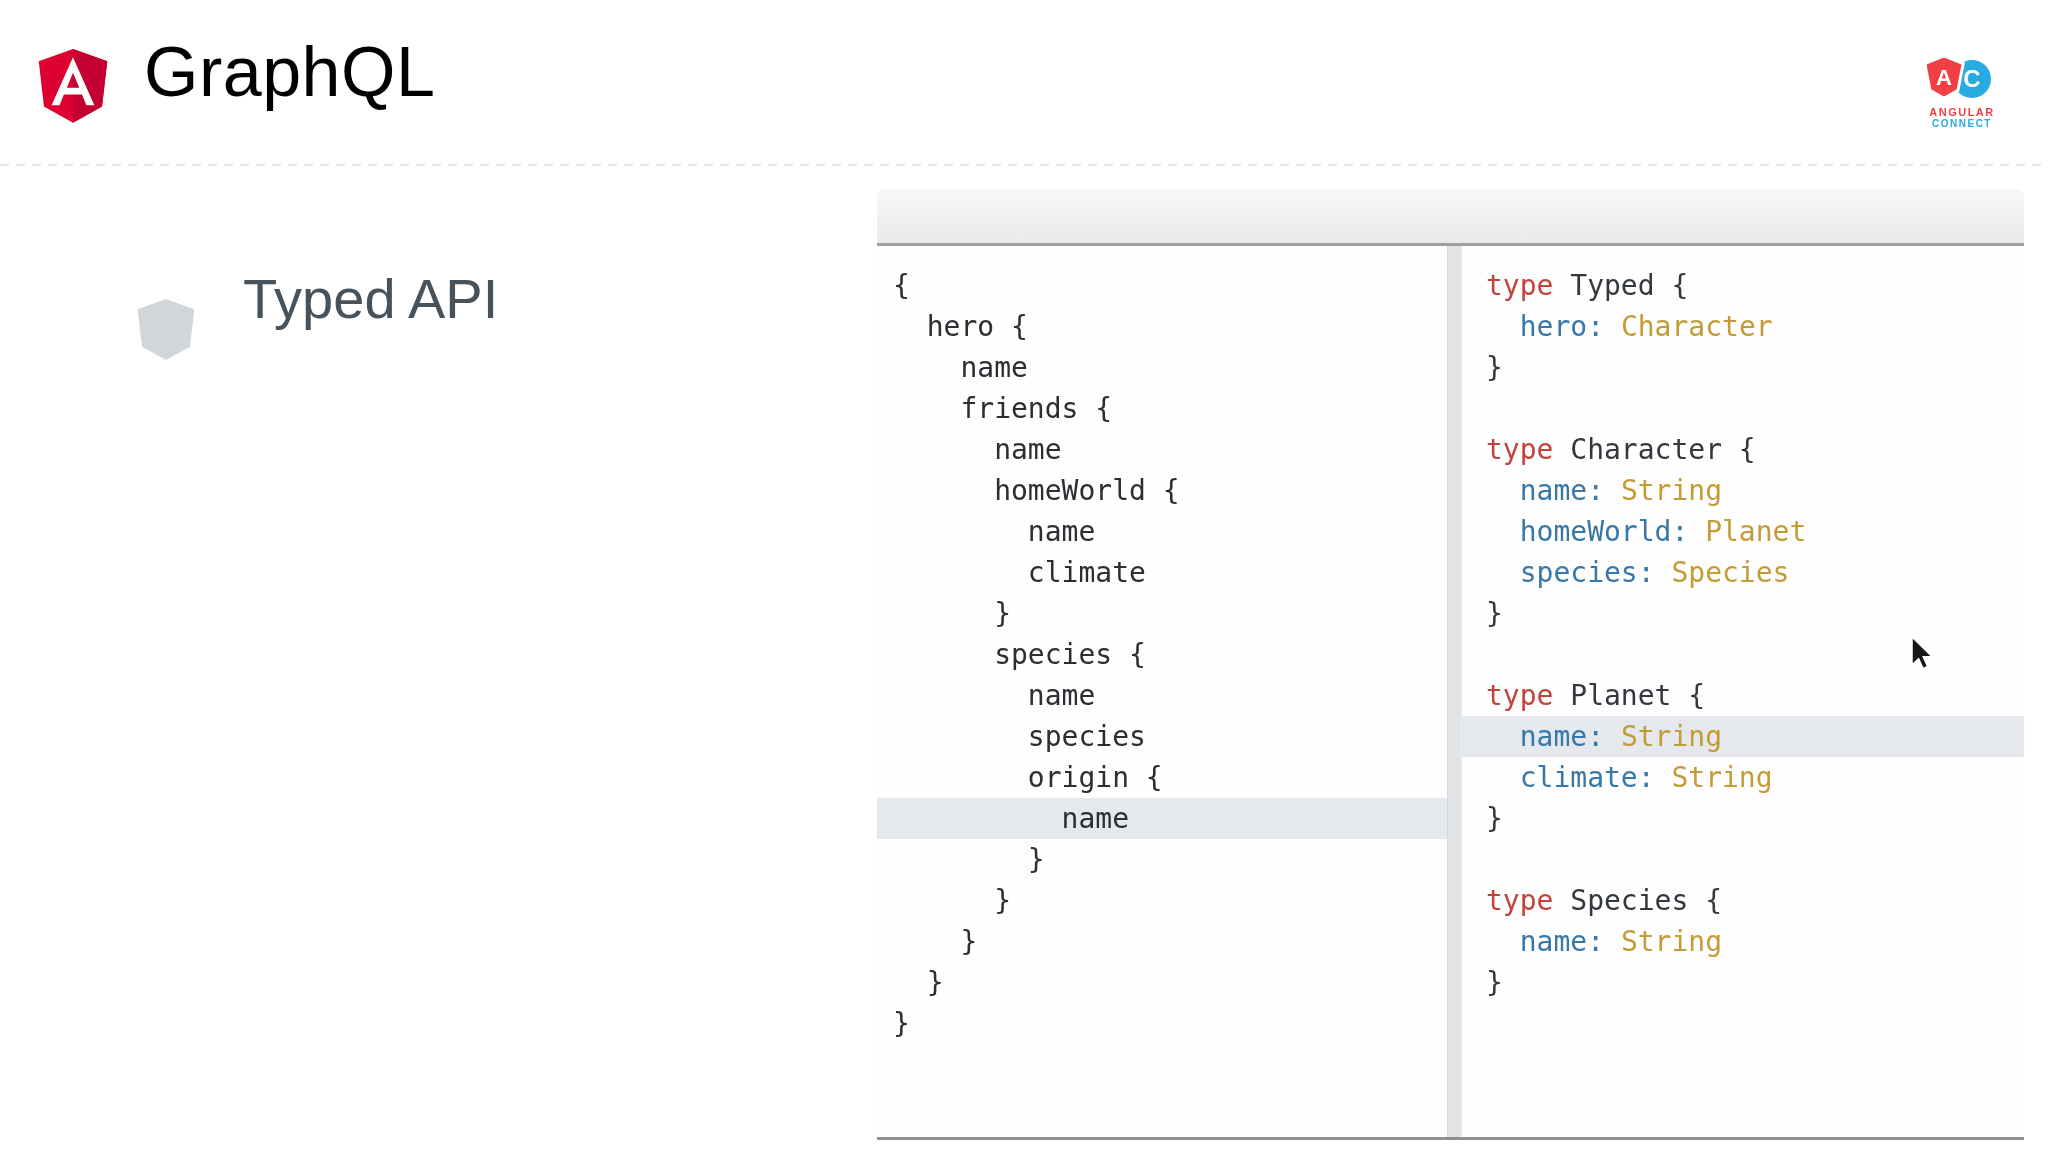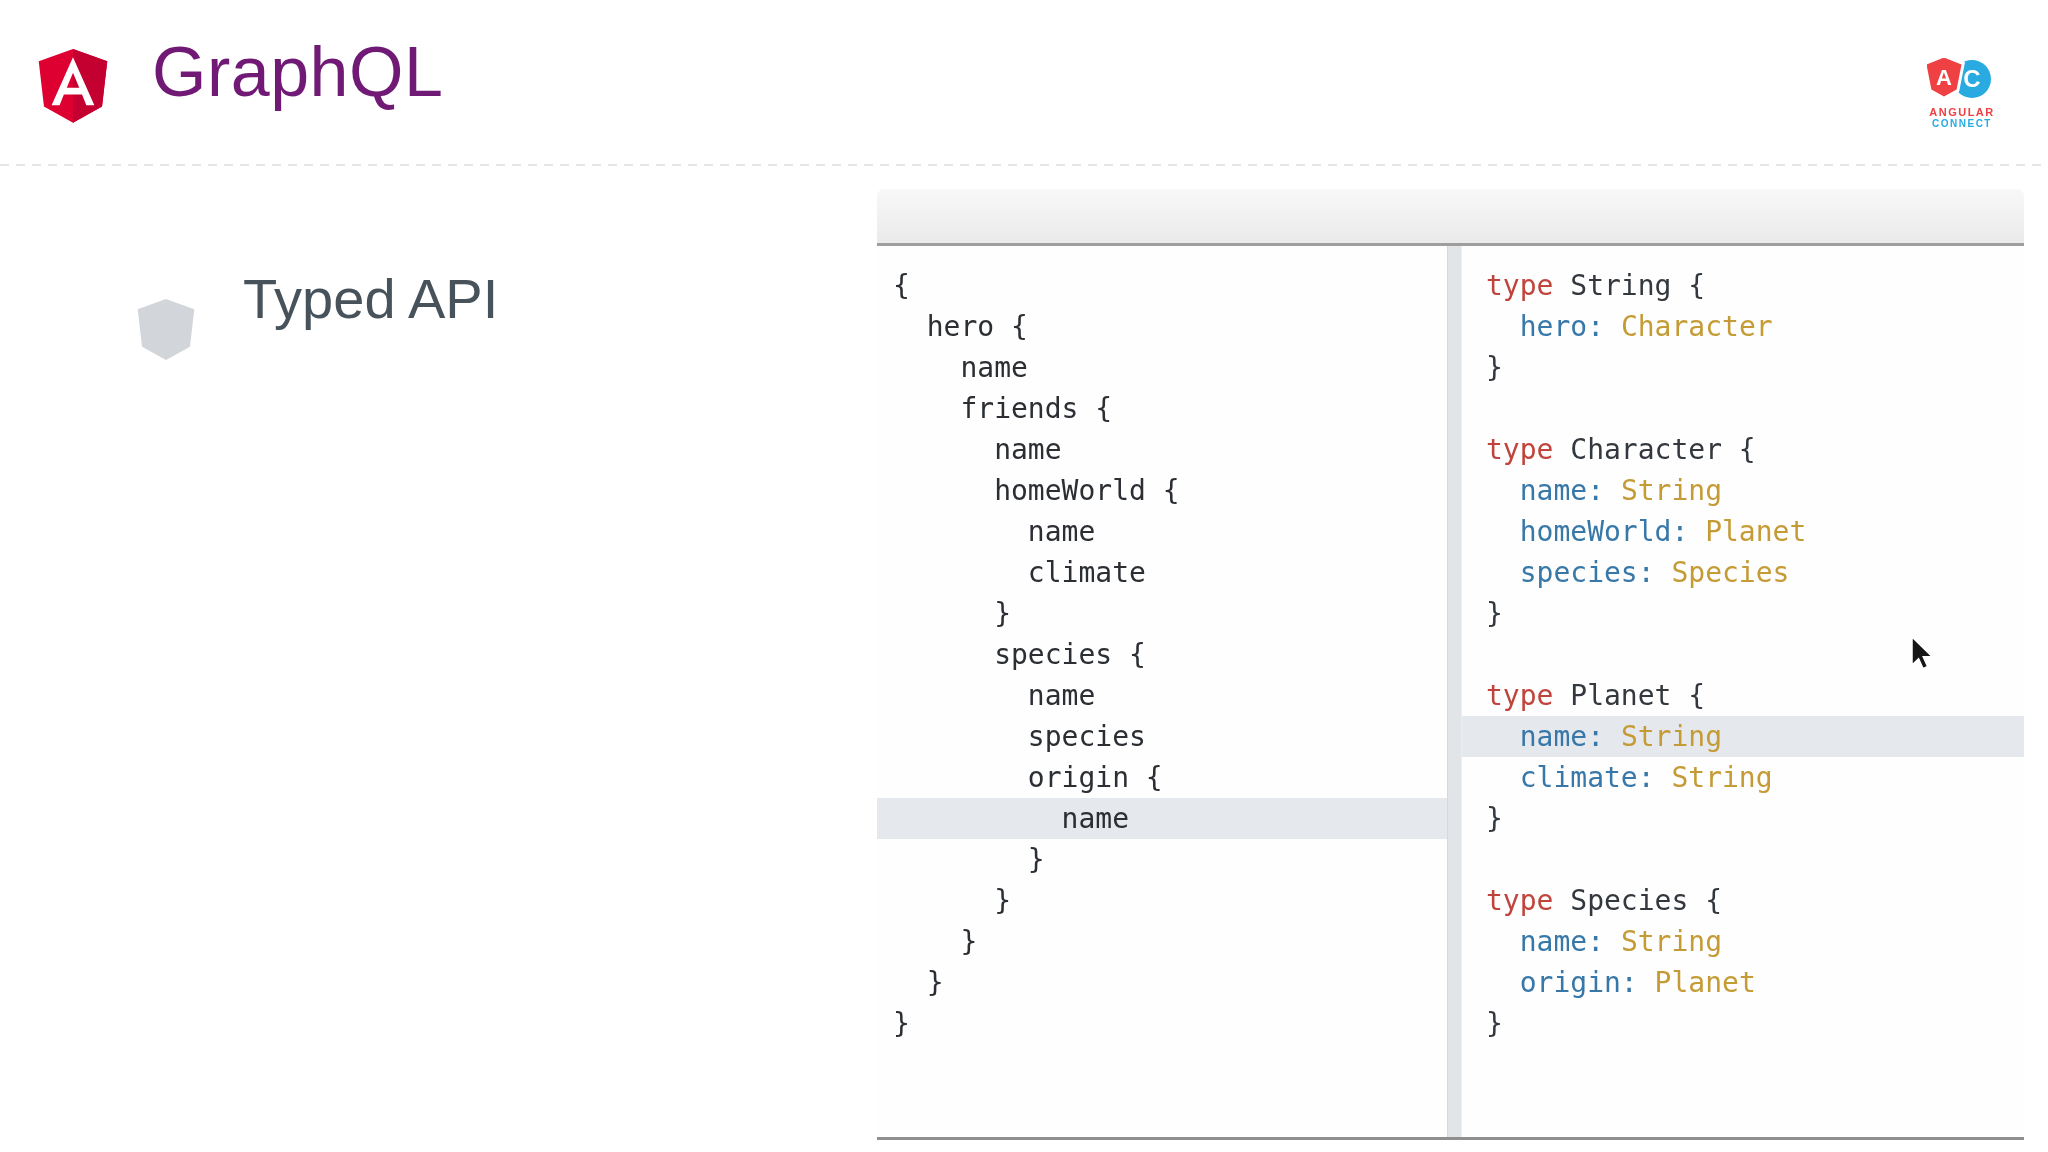--- a/index.html
+++ b/index.html
@@ -2,22 +2,22 @@
 <html><head>
 <meta charset="utf-8">
 <style>
   * { margin: 0; padding: 0; box-sizing: border-box; }
   html, body { width: 2048px; height: 1152px; background: #ffffff; overflow: hidden;
                font-family: "Liberation Sans", sans-serif; }
   .stage { position: absolute; left: 0; top: 0; width: 2048px; height: 1152px; background:#ffffff; }
 
   
   .angular-logo { position: absolute; left: 27px; top: 36px; width: 92px; height: 96px; }
-  .slide-title { position: absolute; left: 152px; top: 34px; font-size: 70px; line-height: 1.1;
-                 color: #701a75; letter-spacing: 0.5px; }
+  .slide-title { position: absolute; left: 144px; top: 34px; font-size: 70px; line-height: 1.1;
+                 color: #000000; letter-spacing: 0.5px; }
   .header-divider { position: absolute; left: 0; top: 164px; width: 2048px; height: 2px;
                     background: repeating-linear-gradient(to right, #e7e5e9 0 9px, transparent 9px 16px); }
 
   
   .ac-logo { position: absolute; left: 1918px; top: 56px; width: 88px; text-align: center; }
   .ac-cluster { position: relative; width: 78px; height: 44px; margin: 0 auto; }
   .ac-circle { position: absolute; left: 30px; top: 4px; width: 38px; height: 38px; border-radius: 50%;
                background: #29abe2; color: #fff; font-weight: bold; font-size: 24px; line-height: 38px;
                text-align: center; z-index: 1; }
   .ac-shield-outline { position: absolute; left: 0px; top: -2px; width: 42px; height: 46px; z-index: 2;
@@ -114,38 +114,37 @@
             <div class="code-line">        }</div>
             <div class="code-line">      }</div>
             <div class="code-line">    }</div>
             <div class="code-line">  }</div>
             <div class="code-line">}</div>
           </div>
       </div>
       <div class="panel-divider"></div>
       <div class="pane schema-pane">
         <div>
-            <div class="code-line"><span class="kw">type</span><span class="pl"> String {</span></div>
+            <div class="code-line"><span class="kw">type</span><span class="pl"> Typed {</span></div>
             <div class="code-line"><span class="pl">  </span><span class="fd">hero:</span><span class="pl"> </span><span class="ty">Character</span></div>
             <div class="code-line"><span class="pl">}</span></div>
             <div class="code-line"></div>
             <div class="code-line"><span class="kw">type</span><span class="pl"> Character {</span></div>
             <div class="code-line"><span class="pl">  </span><span class="fd">name:</span><span class="pl"> </span><span class="ty">String</span></div>
             <div class="code-line"><span class="pl">  </span><span class="fd">homeWorld:</span><span class="pl"> </span><span class="ty">Planet</span></div>
             <div class="code-line"><span class="pl">  </span><span class="fd">species:</span><span class="pl"> </span><span class="ty">Species</span></div>
             <div class="code-line"><span class="pl">}</span></div>
             <div class="code-line"></div>
             <div class="code-line"><span class="kw">type</span><span class="pl"> Planet {</span></div>
             <div class="code-line hl"><span class="pl">  </span><span class="fd">name:</span><span class="pl"> </span><span class="ty">String</span></div>
             <div class="code-line"><span class="pl">  </span><span class="fd">climate:</span><span class="pl"> </span><span class="ty">String</span></div>
             <div class="code-line"><span class="pl">}</span></div>
             <div class="code-line"></div>
             <div class="code-line"><span class="kw">type</span><span class="pl"> Species {</span></div>
             <div class="code-line"><span class="pl">  </span><span class="fd">name:</span><span class="pl"> </span><span class="ty">String</span></div>
-            <div class="code-line"><span class="pl">  </span><span class="fd">origin:</span><span class="pl"> </span><span class="ty">Planet</span></div>
             <div class="code-line"><span class="pl">}</span></div>
           </div>
       </div>
     </div>
     <div class="giql-bottom-edge"></div>
   </div>
 
   <svg class="mouse-cursor" viewBox="0 0 26 38">
     <polygon points="4,3 4,31 10.6,24.8 15,34.6 19.6,32.4 15.2,22.8 24,22.4" fill="#161616" stroke="#ffffff" stroke-width="1.5"></polygon>
   </svg>

